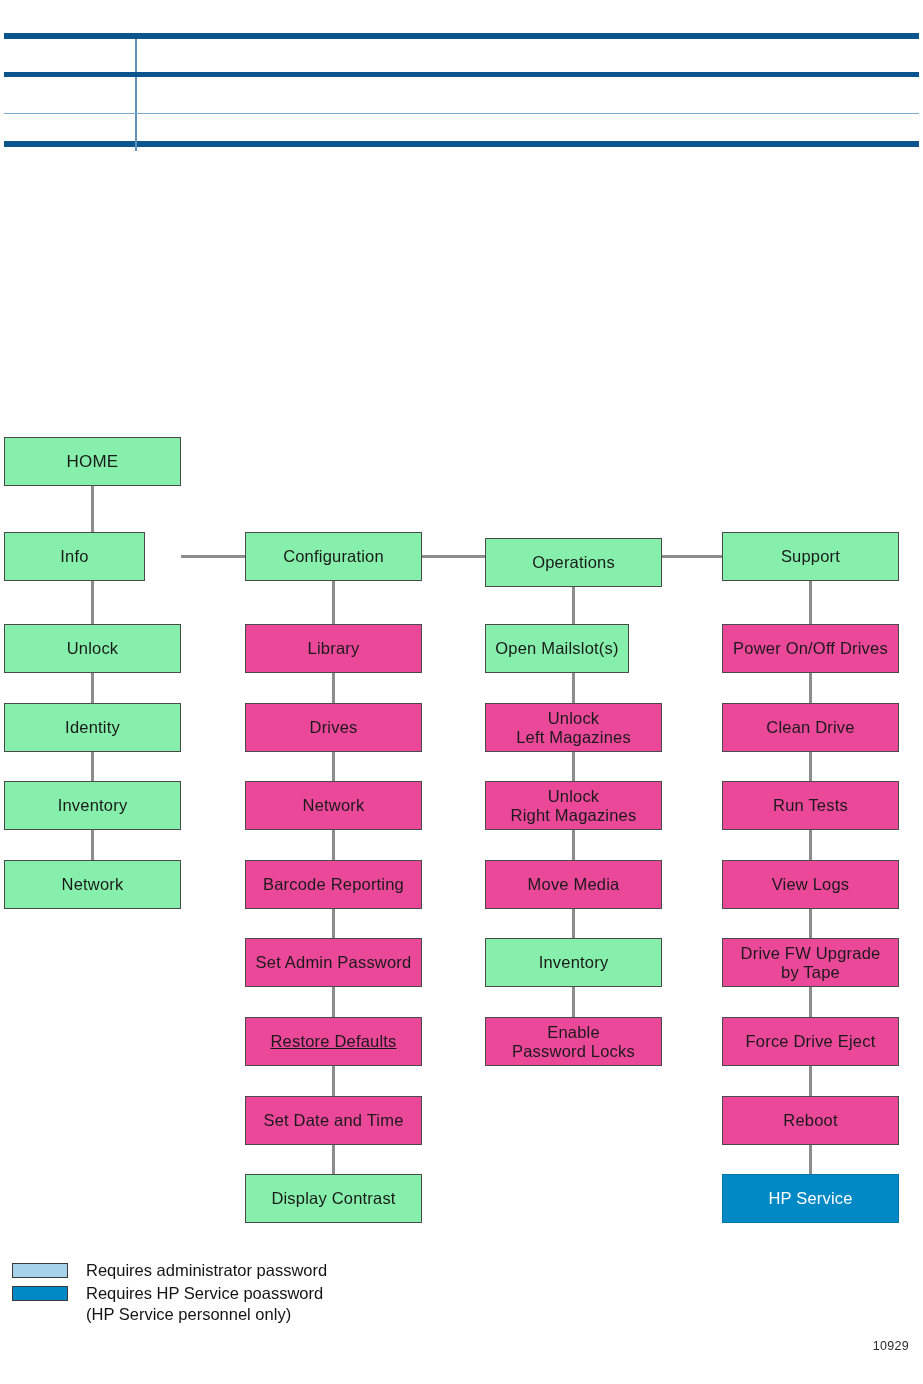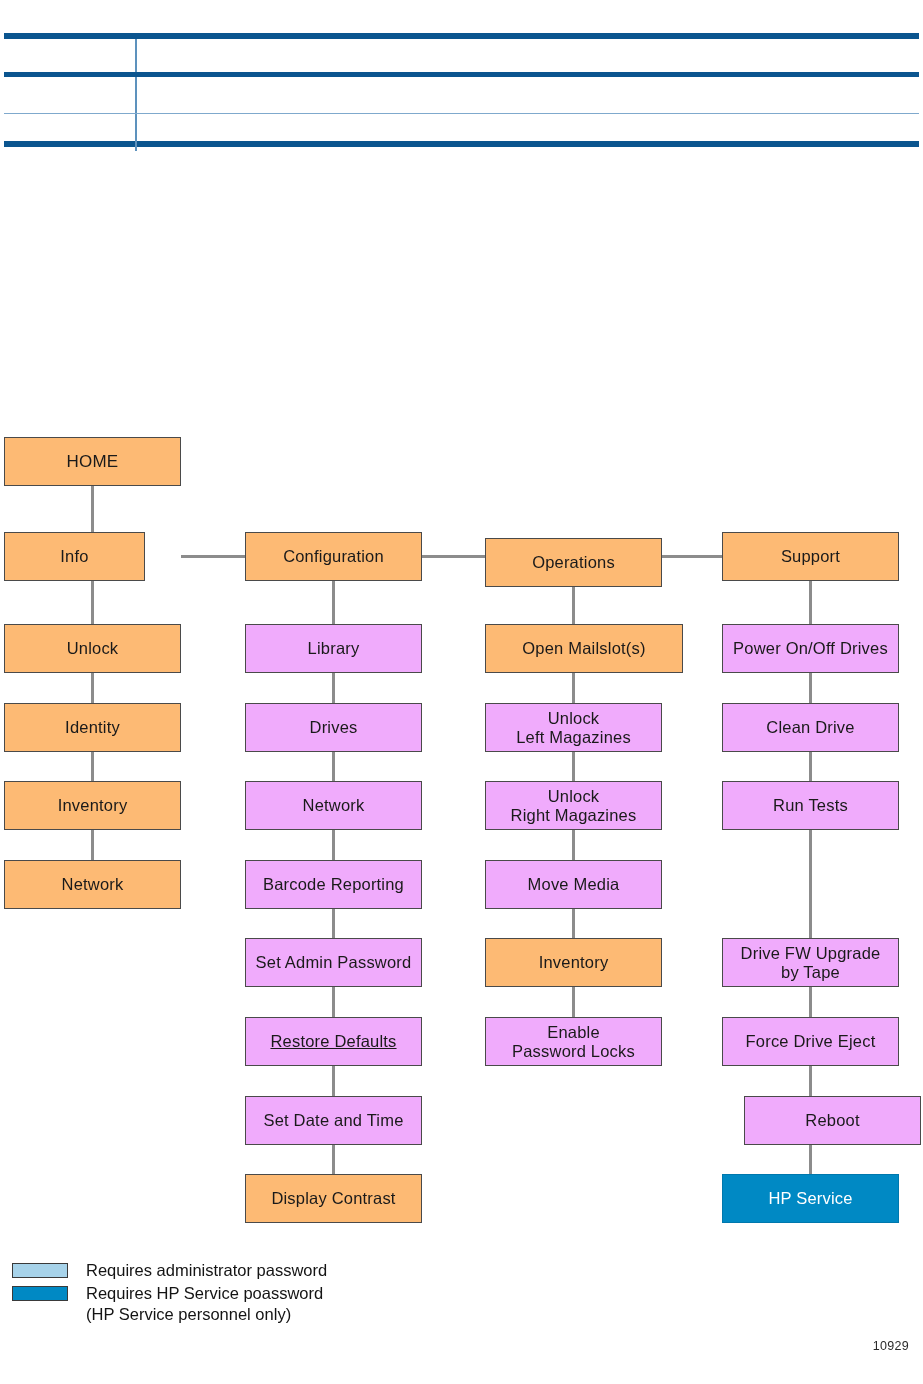--- a/index.html
+++ b/index.html
@@ -49,34 +49,34 @@
     position: absolute;
     left: 0;
     top: 0;
     width: 923px;
     height: 1384px;
   }
   .node {
     position: absolute;
     box-sizing: border-box;
     border: 1.6px solid #4a4a4a;
-    background: #fdba74;
+    background: #86efac;
     color: #1a1a1a;
     font-size: 16.5px;
     line-height: 1.12;
     display: flex;
     align-items: center;
     justify-content: center;
     text-align: center;
     letter-spacing: 0.2px;
     z-index: 3;
     white-space: pre-line;
     padding: 0 3px;
   }
-  .node.admin  { background: #f0abfc; }
+  .node.admin  { background: #ec4899; }
   .node.hpsvc  { background: #0089c4; color: #ffffff; border-color: #0078ad; }
   .node.home   { font-size: 17px; }
 
   .connector {
     position: absolute;
     background: #8c8c8c;
     z-index: 1;
   }
   .connector.v { width: 3px; }
   .connector.h { height: 3px; }
@@ -155,38 +155,39 @@
     <div class="node admin" style="left: 245px; top: 624px; width: 177px; height: 49px;">Library</div>
     <div class="node admin" style="left: 245px; top: 703px; width: 177px; height: 49px;">Drives</div>
     <div class="node admin" style="left: 245px; top: 781px; width: 177px; height: 49px;">Network</div>
     <div class="node admin" style="left: 245px; top: 860px; width: 177px; height: 49px;">Barcode Reporting</div>
     <div class="node admin" style="left: 245px; top: 938px; width: 177px; height: 49px;">Set Admin Password</div>
     <div class="node admin" style="left: 245px; top: 1017px; width: 177px; height: 49px; text-decoration: underline;">Restore Defaults</div>
     <div class="node admin" style="left: 245px; top: 1096px; width: 177px; height: 49px;">Set Date and Time</div>
     <div class="node" style="left: 245px; top: 1174px; width: 177px; height: 49px;">Display Contrast</div>
     <div class="connector v" style="left: 572px; top: 581px; height: 436px;"></div>
     <div class="node" style="left: 485px; top: 532px; width: 177px; height: 49px; margin-top: 6px;">Operations</div>
-    <div class="node" style="left: 485px; top: 624px; width: 198px; height: 49px;">Open Mailslot(s)</div>
+    <div class="node" style="left: 485px; top: 624px; width: 144px; height: 49px;">Open Mailslot(s)</div>
     <div class="node admin" style="left: 485px; top: 703px; width: 177px; height: 49px;">Unlock
 Left Magazines</div>
     <div class="node admin" style="left: 485px; top: 781px; width: 177px; height: 49px;">Unlock
 Right Magazines</div>
     <div class="node admin" style="left: 485px; top: 860px; width: 177px; height: 49px;">Move Media</div>
     <div class="node" style="left: 485px; top: 938px; width: 177px; height: 49px;">Inventory</div>
     <div class="node admin" style="left: 485px; top: 1017px; width: 177px; height: 49px;">Enable
 Password Locks</div>
     <div class="connector v" style="left: 809px; top: 581px; height: 593.2px;"></div>
     <div class="node" style="left: 722px; top: 532px; width: 177px; height: 49px;">Support</div>
     <div class="node admin" style="left: 722px; top: 624px; width: 177px; height: 49px;">Power On/Off Drives</div>
     <div class="node admin" style="left: 722px; top: 703px; width: 177px; height: 49px;">Clean Drive</div>
     <div class="node admin" style="left: 722px; top: 781px; width: 177px; height: 49px;">Run Tests</div>
+    <div class="node admin" style="left: 722px; top: 860px; width: 177px; height: 49px;">View Logs</div>
     <div class="node admin" style="left: 722px; top: 938px; width: 177px; height: 49px;">Drive FW Upgrade
 by Tape</div>
     <div class="node admin" style="left: 722px; top: 1017px; width: 177px; height: 49px;">Force Drive Eject</div>
-    <div class="node admin" style="left: 722px; top: 1096px; width: 177px; height: 49px; margin-left: 22px;">Reboot</div>
+    <div class="node admin" style="left: 722px; top: 1096px; width: 177px; height: 49px;">Reboot</div>
     <div class="node hpsvc" style="left: 722px; top: 1174px; width: 177px; height: 49px;">HP Service</div>
   </div>
 
 <div id="legend">
   <div class="legend-row">
     <span class="legend-swatch admin"></span>
     <span class="legend-text">Requires administrator password</span>
   </div>
   <div class="legend-row">
     <span class="legend-swatch hpsvc"></span>

